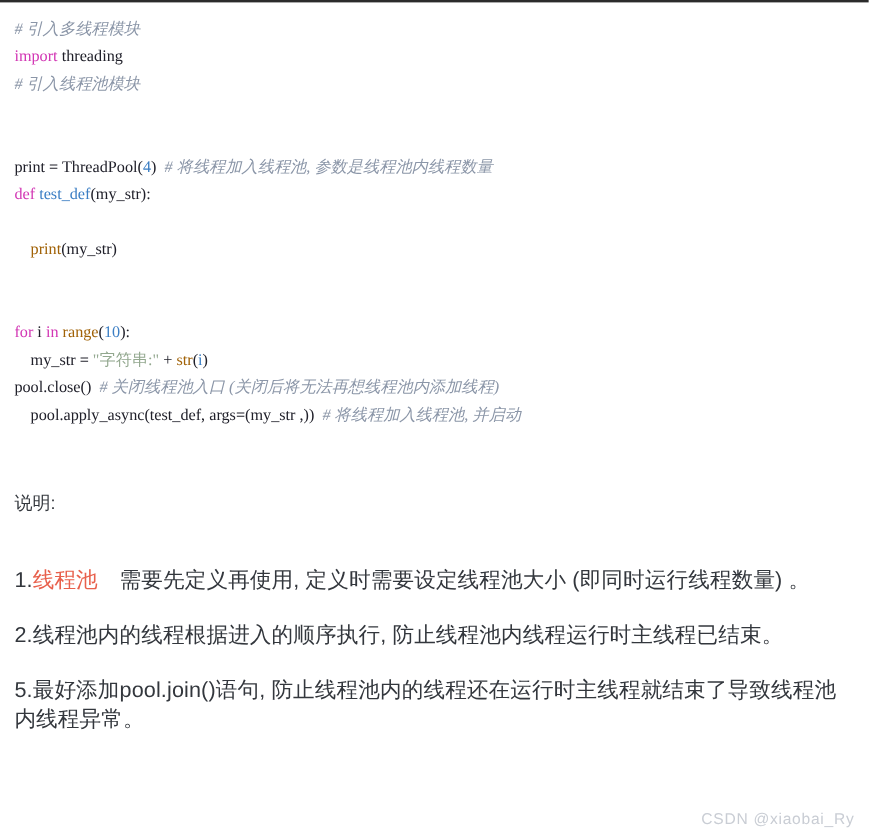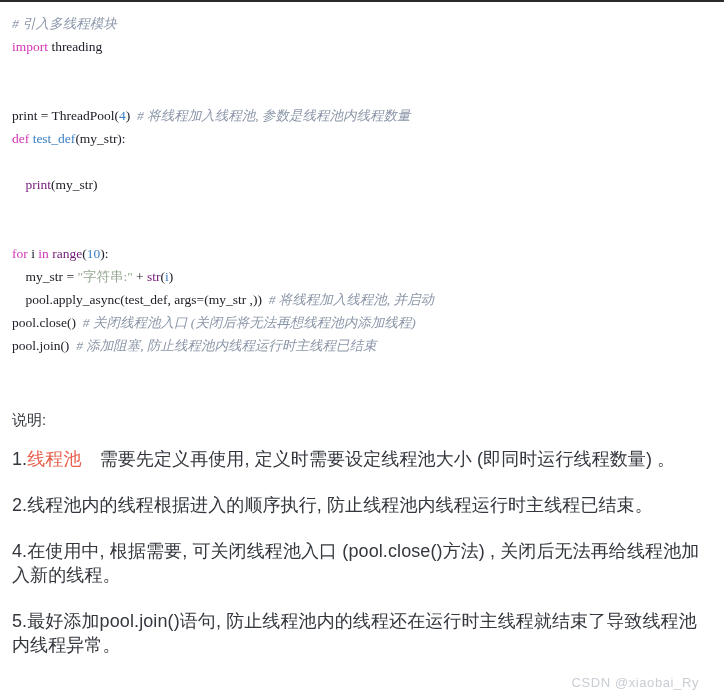--- a/index.html
+++ b/index.html
@@ -31,89 +31,88 @@
     white-space: pre;
     color: #20202a;
     padding-left: 12px;
     height: 23px;
   }
   .code-line.blank { height: 23px; }
 
   
   .kw   { color: #d236b4; }          
   .fn   { color: #3b7ec4; }          
-  .bif  { color: #701a75; text-align: right; }          
+  .bif  { color: #a16207; text-align: right; }          
   .num  { color: #3b7ec4; }          
   .var  { color: #3b7ec4; }          
   .str  { color: #93a88f; }          
   .cmt  { color: #8b96a8; font-style: italic; }  
   .plain{ color: #20202a; }
 
   
   #explanation {
     padding: 0 12px 0 12px;
     margin-top: 44px;
     color: #33373d;
   }
   .exp-title {
     font-size: 15px;
     line-height: 22px;
-    margin-bottom: 16px;
+    margin-bottom: 40px;
     color: #33373d;
   }
   .exp-item {
     font-size: 18px;
     line-height: 24px;
     margin-bottom: 22px;
     color: #33373d;
     letter-spacing: 0.1px;
   }
   .exp-item .hl {
     color: #e8604c;
   }
 
   
   #watermark {
     position: absolute;
-    right: 25px;
+    right: 12px;
     bottom: 6px;
     font-family: "Liberation Sans", sans-serif;
     font-size: 13px;
     color: #c9cdd4;
     letter-spacing: 0.6px;
     user-select: none;
     pointer-events: none;
   }
 </style>
 </head>
 <body>
 
 <div id="code-block">
   <div id="code-lines">
       <div class="code-line"><span class="cmt"># 引入多线程模块</span></div>
       <div class="code-line"><span class="kw">import</span><span class="plain"> threading</span></div>
+      <div class="code-line"><span class="cmt"># 引入线程池模块</span></div>
       <div class="code-line blank">&nbsp;</div>
       <div class="code-line blank">&nbsp;</div>
       <div class="code-line"><span class="plain">print = ThreadPool(</span><span class="num">4</span><span class="plain">)  </span><span class="cmt"># 将线程加入线程池, 参数是线程池内线程数量</span></div>
       <div class="code-line"><span class="kw">def</span><span class="plain"> </span><span class="fn">test_def</span><span class="plain">(my_str):</span></div>
       <div class="code-line"><span class="plain">    </span></div>
       <div class="code-line"><span class="plain">    </span><span class="bif">print</span><span class="plain">(my_str)</span></div>
       <div class="code-line blank">&nbsp;</div>
       <div class="code-line blank">&nbsp;</div>
       <div class="code-line"><span class="kw">for</span><span class="plain"> i </span><span class="kw">in</span><span class="plain"> </span><span class="bif">range</span><span class="plain">(</span><span class="num">10</span><span class="plain">):</span></div>
       <div class="code-line"><span class="plain">    my_str = </span><span class="str">"字符串:"</span><span class="plain"> + </span><span class="bif">str</span><span class="plain">(</span><span class="var">i</span><span class="plain">)</span></div>
+      <div class="code-line"><span class="plain">pool.close()  </span><span class="cmt"># 关闭线程池入口 (关闭后将无法再想线程池内添加线程)</span></div>
       <div class="code-line"><span class="plain">    pool.apply_async(test_def, args=(my_str ,))  </span><span class="cmt"># 将线程加入线程池, 并启动</span></div>
-      <div class="code-line"><span class="plain">pool.close()  </span><span class="cmt"># 关闭线程池入口 (关闭后将无法再想线程池内添加线程)</span></div>
-      <div class="code-line"><span class="plain">pool.join()  </span><span class="cmt"># 添加阻塞, 防止线程池内线程运行时主线程已结束</span></div>
     </div>
 </div>
 
 <div id="explanation">
   <div class="exp-title">说明:</div>
   <div id="exp-items">
       <div class="exp-item"><span>1.</span><span class="hl">线程池</span><span>　需要先定义再使用, 定义时需要设定线程池大小 (即同时运行线程数量) 。</span></div>
       <div class="exp-item"><span>2.</span><span>线程池内的线程根据进入的顺序执行, 防止线程池内线程运行时主线程已结束。</span></div>
-      <div class="exp-item"><span>4.</span><span>在使用中, 根据需要, 可关闭线程池入口 (pool.close()方法) , 关闭后无法再给线程池加入新的线程。</span></div>
       <div class="exp-item"><span>5.</span><span>最好添加pool.join()语句, 防止线程池内的线程还在运行时主线程就结束了导致线程池内线程异常。</span></div>
     </div>
 </div>
 
 <div id="watermark">CSDN @xiaobai_Ry</div>
 
 </body></html>

